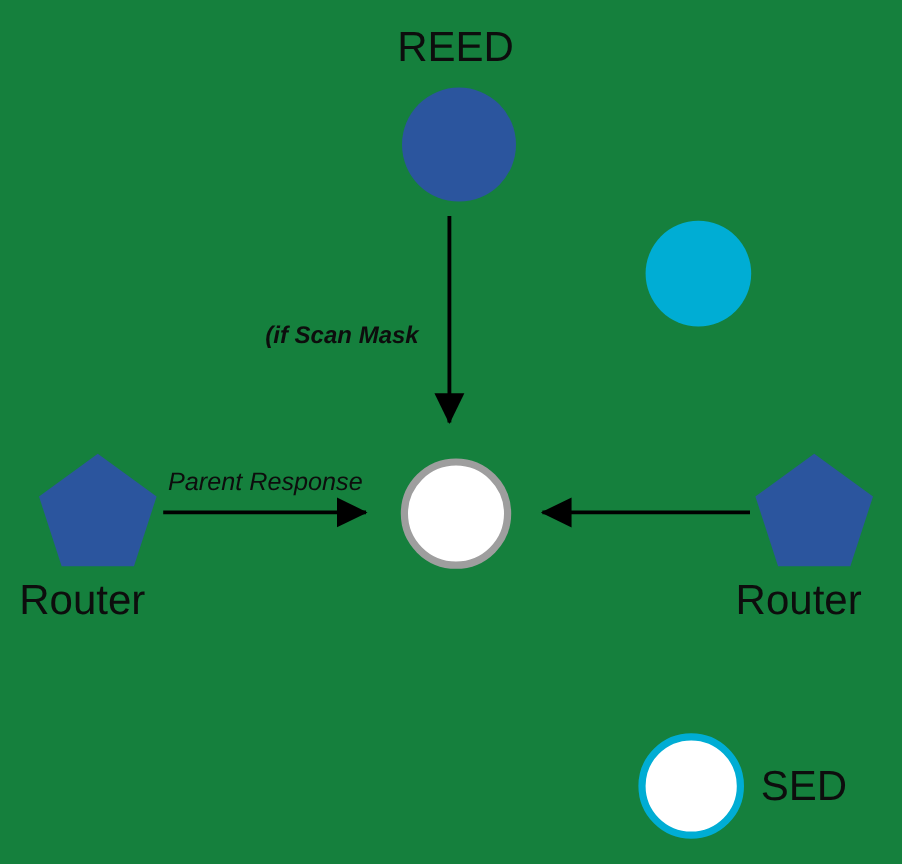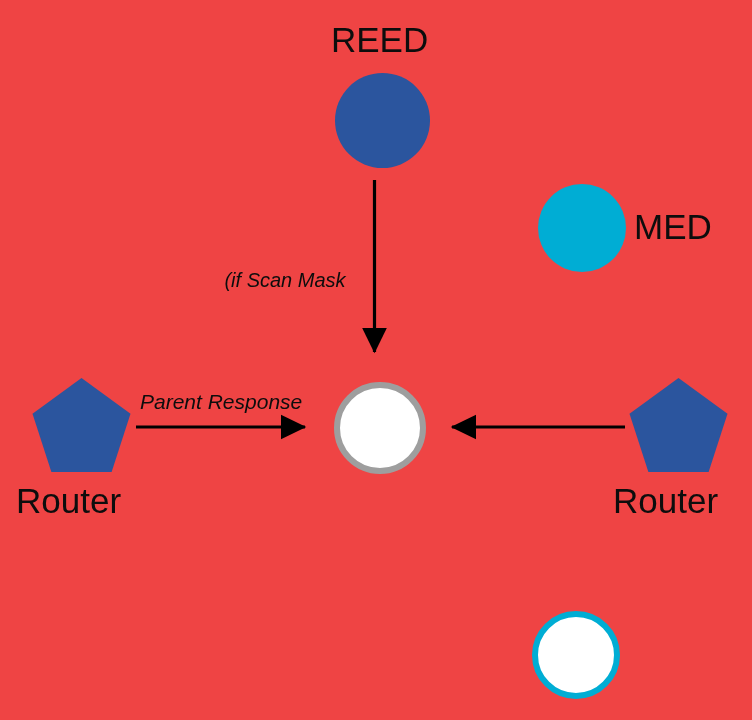--- a/index.html
+++ b/index.html
@@ -9,21 +9,21 @@
     background: #ffffff;
   }
   body {
     font-family: "Liberation Sans", sans-serif;
     -webkit-font-smoothing: antialiased;
   }
   #canvas {
     position: relative;
     width: 752px;
     height: 720px;
-    background: #ef4444;
+    background: #15803d;
     overflow: hidden;
   }
   .node-label {
     position: absolute;
     color: #0d0d0d;
     font-family: "Liberation Sans", sans-serif;
     font-size: 35px;
     font-weight: 400;
     line-height: 1;
     white-space: nowrap;
@@ -38,21 +38,21 @@
     white-space: pre;
   }
   #label-parent-response {
     font-size: 21px;
     font-weight: 400;
     left: 140px;
     top: 390px;
   }
   #label-scan-mask {
     font-size: 20px;
-    font-weight: 400;
+    font-weight: 700;
     left: 200px;
     top: 222px;
     text-align: center;
     width: 170px;
   }
   .shape {
     position: absolute;
   }
   
   #node-reed-shape {
@@ -137,23 +137,23 @@
 
     <line x1="136" y1="427" x2="305" y2="427" stroke="#000000" stroke-width="3.2" marker-end="url(#arrowhead-black)"></line>
 
     <line x1="625" y1="427" x2="452" y2="427" stroke="#000000" stroke-width="3.2" marker-end="url(#arrowhead-black)"></line>
   </svg>
 
   <div class="shape" id="node-reed-shape" style="background:#2B559E;"></div>
   <div class="node-label" id="label-reed">REED</div>
 
   <div class="shape" id="node-med-shape" style="background:#00ADD4;"></div>
-  <div class="node-label" id="label-med">MED</div>
 
   <div class="shape" id="node-sed-shape" style="border:6px solid #00ADD4;"></div>
+  <div class="node-label" id="label-sed">SED</div>
 
   <div class="shape" id="node-center-shape" style="border:6px solid #9E9E9E;"></div>
 
   <svg class="shape pentagon" id="node-router-left-shape" viewBox="0 0 100 96">
     <polygon points="50,2 98,37 79.5,94 20.5,94 2,37" fill="#2B559E"></polygon>
   </svg>
   <div class="node-label" id="label-router-left">Router</div>
 
   <svg class="shape pentagon" id="node-router-right-shape" viewBox="0 0 100 96">
     <polygon points="50,2 98,37 79.5,94 20.5,94 2,37" fill="#2B559E"></polygon>

